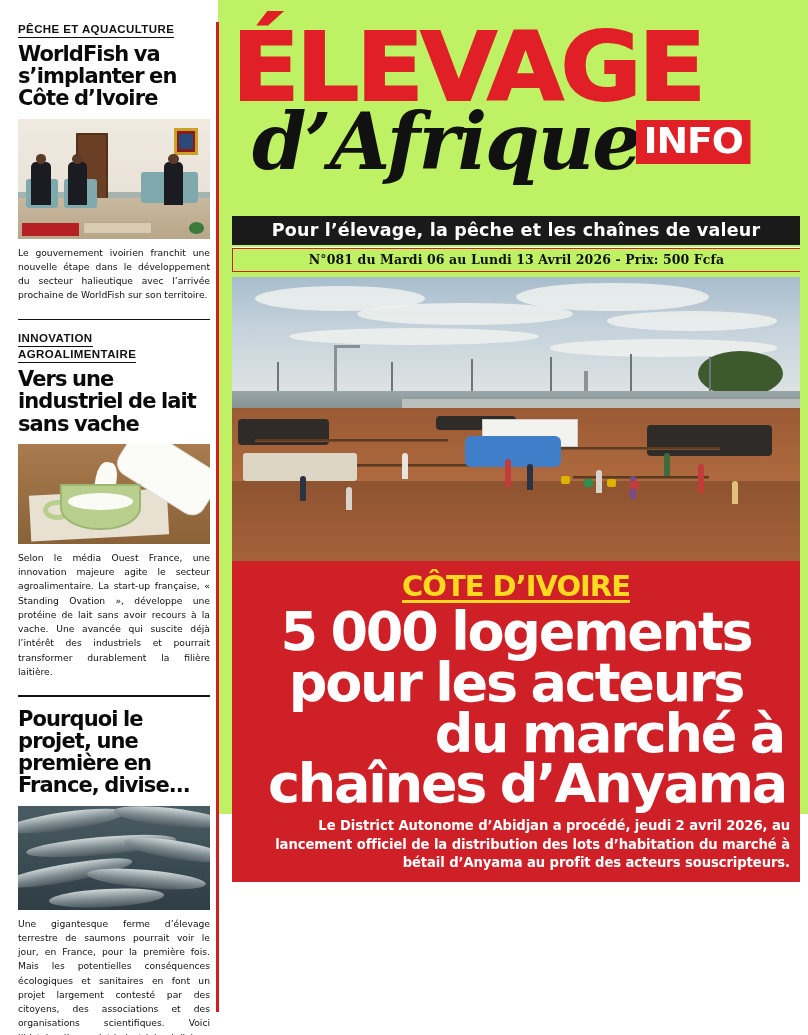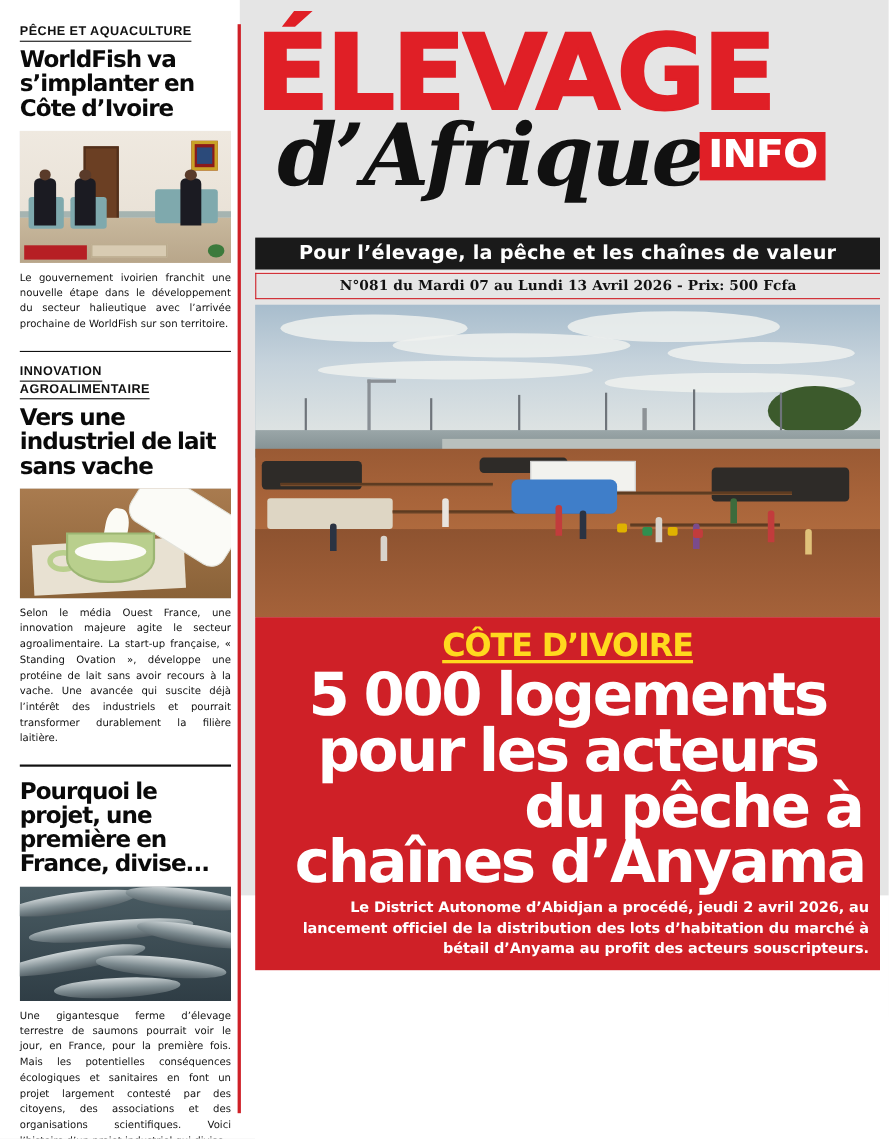--- a/index.html
+++ b/index.html
@@ -2,21 +2,21 @@
 <html><head>
 <meta charset="utf-8">
 <style>
   * { margin:0; padding:0; box-sizing:border-box; }
   html, body {
     width:808px; height:1035px;
     background:#ffffff;
     font-family:"Liberation Sans", sans-serif;
     overflow:hidden;
   }
-  .page { position:relative; width:808px; height:814px; background:#e5e5e5; }
+  .page { position:relative; width:808px; height:814px; background:#bef264; }
 
   
   .sidebar {
     position:absolute; left:0; top:0; width:218px; height:1035px;
     background:#fff; padding:22px 0 0 18px;
   }
   .sidebar-rule {
     position:absolute; left:216px; top:22px;
     width:3px; height:990px; background:#cf2027;
   }
@@ -254,21 +254,21 @@
       <div class="mast-1">ÉLEVAGE</div>
       <div class="mast-2row">
         <div class="mast-2">d’Afrique</div>
         <div class="mast-info">INFO</div>
       </div>
     </div>
 
     <div class="tagline">Pour l’élevage, la pêche et les chaînes de valeur</div>
 
     <div class="issuebar">
-      <div class="issue-left">N°081 du Mardi 07 au Lundi 13 Avril 2026 - Prix: 500 Fcfa</div>
+      <div class="issue-left">N°081 du Mardi 06 au Lundi 13 Avril 2026 - Prix: 500 Fcfa</div>
     </div>
 
     <div class="hero-photo">
       <div class="ph">
         <div class="mk-sky"></div>
         <div class="mk-cloud" style="left:4%;  top:3%;  width:30%; height:9%;"></div>
         <div class="mk-cloud" style="left:22%; top:9%;  width:38%; height:8%;"></div>
         <div class="mk-cloud" style="left:50%; top:2%;  width:34%; height:10%;"></div>
         <div class="mk-cloud" style="left:66%; top:12%; width:30%; height:7%;"></div>
         <div class="mk-cloud" style="left:10%; top:18%; width:44%; height:6%;"></div>
@@ -320,20 +320,20 @@
         <div class="mk-bucket" style="left:66%; top:71%; background:#e0b200;"></div>
         <div class="mk-bucket" style="left:70%; top:72%; background:#c23c3c;"></div>
       </div>
     </div>
 
     <div class="redblock">
       <div class="country">CÔTE D’IVOIRE</div>
       <div class="headline">
         <div class="hl-l1">5 000 logements</div>
         <div class="hl-l2">pour les acteurs</div>
-        <div class="hl-l3">du pêche à</div>
+        <div class="hl-l3">du marché à</div>
         <div class="hl-l4">chaînes d’Anyama</div>
       </div>
       <div class="standfirst">Le District Autonome d’Abidjan a procédé, jeudi 2 avril 2026, au lancement officiel de la distribution des lots d’habitation du marché à bétail d’Anyama au profit des acteurs souscripteurs.</div>
     </div>
 
   </div>
 </div>
 
 </body></html>

